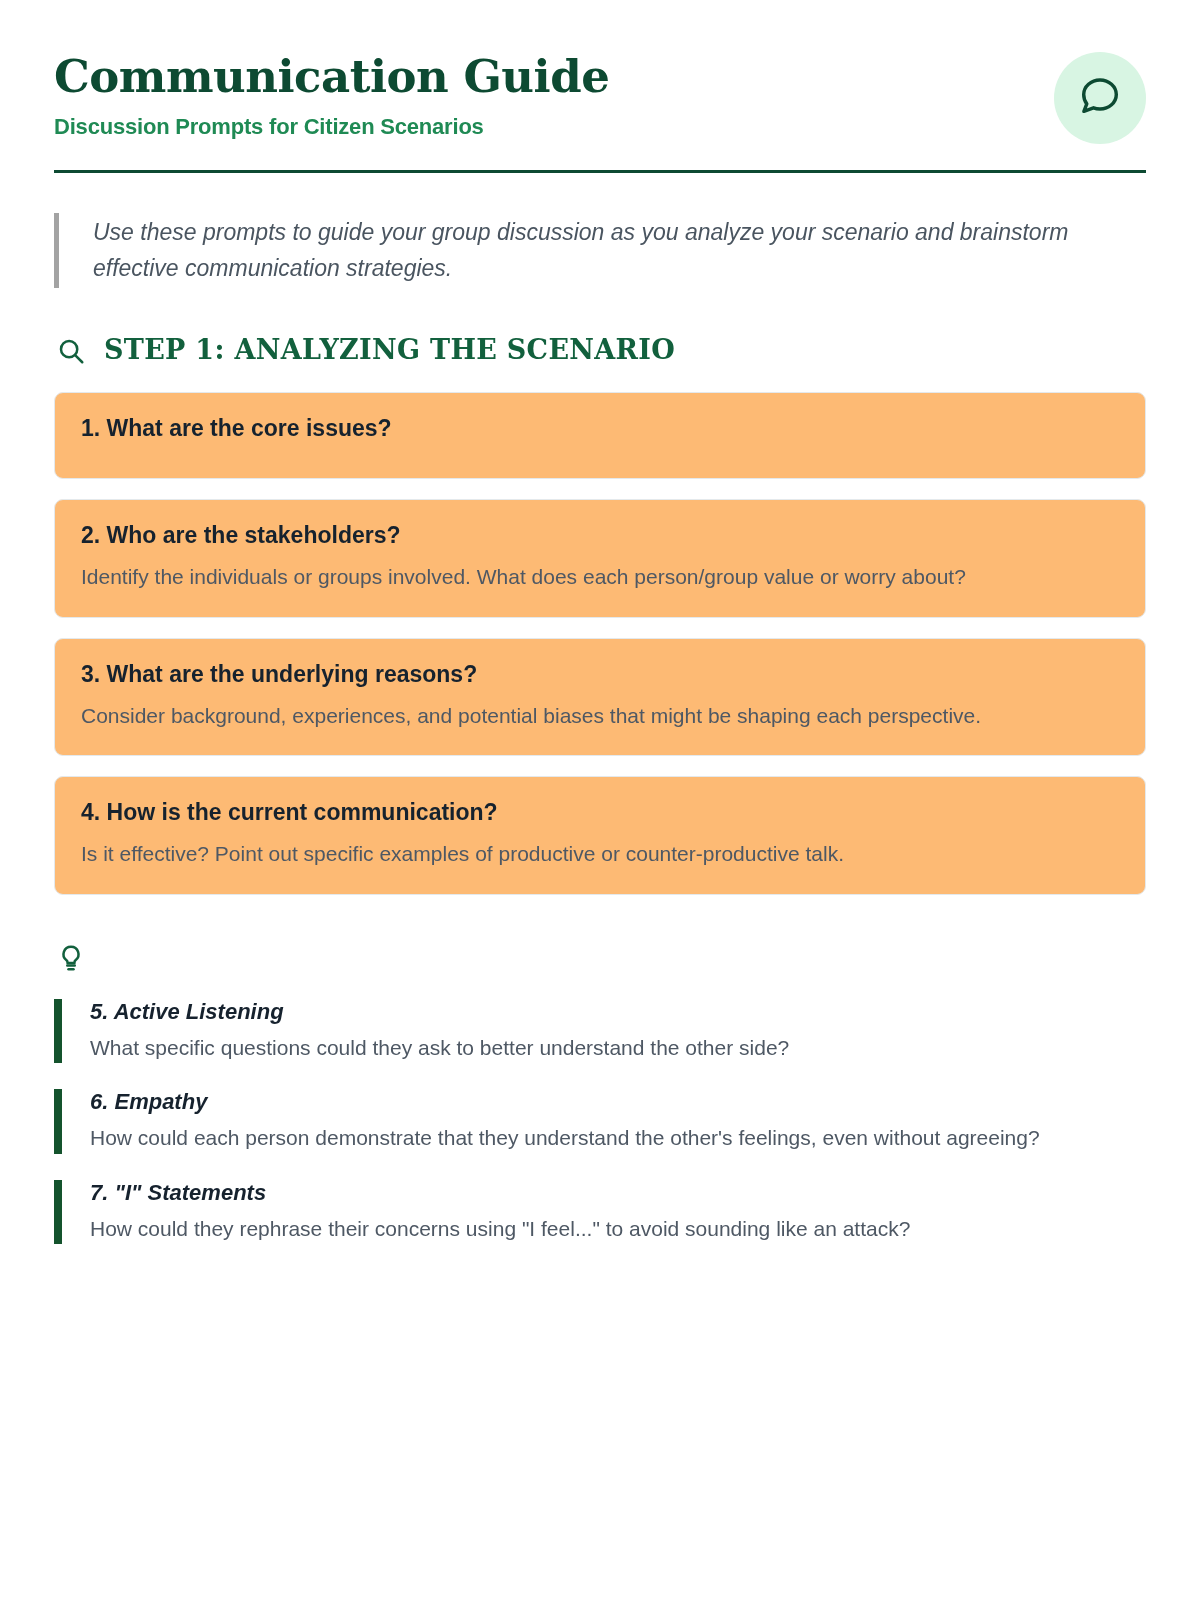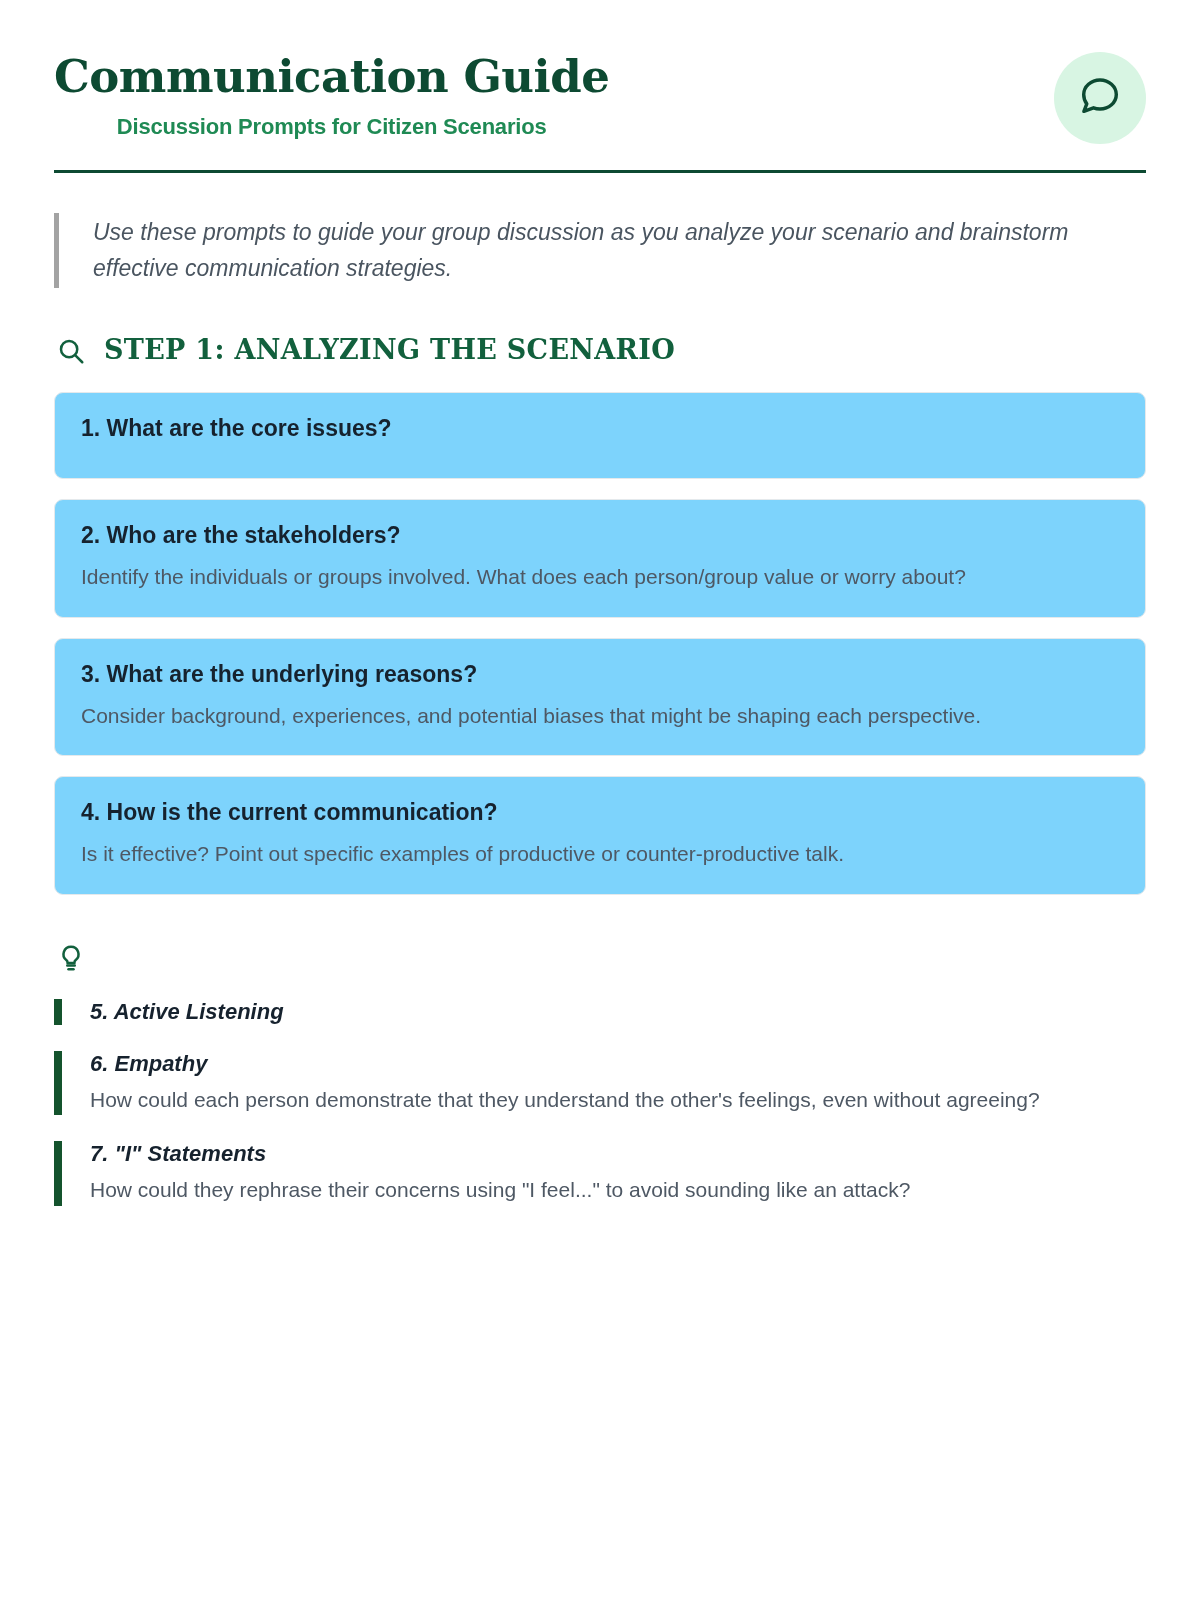--- a/index.html
+++ b/index.html
@@ -17,21 +17,20 @@
     height: 1600px;
     padding: 48px 54px 0 54px;
     position: relative;
   }
 
   
   .header {
     display: flex;
     align-items: flex-start;
     justify-content: space-between;
-    text-align: center;
   }
 
   .title-block { padding-top: 4px; }
 
   .doc-title {
     font-family: "DejaVu Serif", serif;
     font-size: 45px;
     font-weight: bold;
     color: #0d4a32;
     letter-spacing: -0.5px;
@@ -99,21 +98,21 @@
   .section-head h2 {
     font-family: "DejaVu Serif", serif;
     font-size: 27px;
     font-weight: bold;
     color: #12603d;
     letter-spacing: 0.3px;
   }
 
   
   .card {
-    background: #7dd3fc;
+    background: #fdba74;
     border: 1px solid #e4e9ec;
     border-radius: 9px;
     padding: 22px 26px 24px 26px;
     margin-bottom: 20px;
   }
 
   .card-title {
     font-size: 23px;
     font-weight: bold;
     color: #16222e;
@@ -205,20 +204,21 @@
       <svg width="30" height="30" viewBox="0 0 24 24" fill="none" stroke="#12603d" stroke-width="2" stroke-linecap="round" stroke-linejoin="round">
         <path d="M9 18h6"></path>
         <path d="M10 21h4"></path>
         <path d="M12 3a6 6 0 0 0-3.6 10.8c.5.4.8 1 .8 1.6v.6h5.6v-.6c0-.6.3-1.2.8-1.6A6 6 0 0 0 12 3z"></path>
       </svg>
     </span>
   </div>
 
   <div class="prompt">
     <div class="prompt-title">5. Active Listening</div>
+    <div class="prompt-body">What specific questions could they ask to better understand the other side?</div>
   </div>
 
   <div class="prompt">
     <div class="prompt-title">6. Empathy</div>
     <div class="prompt-body">How could each person demonstrate that they understand the other's feelings, even without agreeing?</div>
   </div>
 
   <div class="prompt">
     <div class="prompt-title">7. "I" Statements</div>
     <div class="prompt-body">How could they rephrase their concerns using "I feel..." to avoid sounding like an attack?</div>

